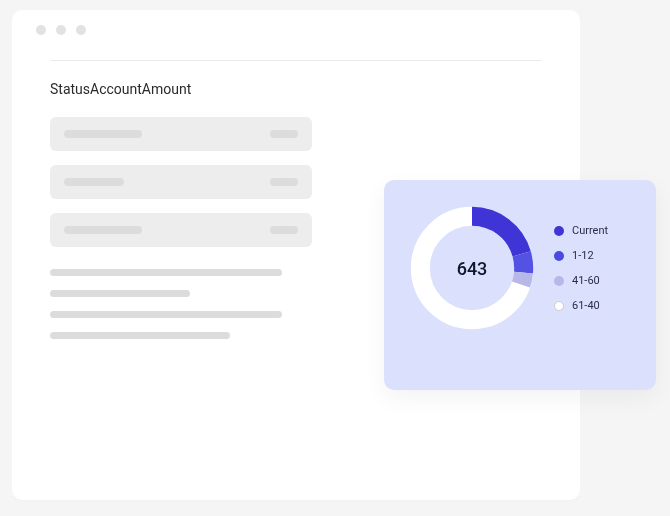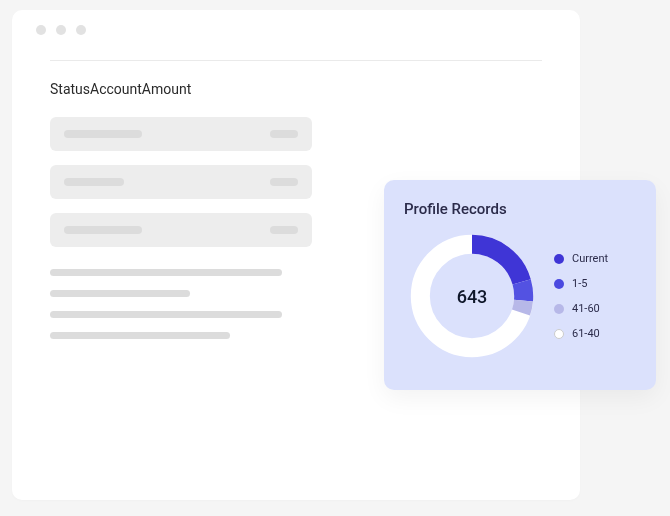--- a/index.html
+++ b/index.html
@@ -180,21 +180,20 @@
     <div class="lines">
       <div class="line" style="width:232px"></div>
       <div class="line" style="width:140px"></div>
       <div class="line" style="width:232px"></div>
       <div class="line" style="width:180px"></div>
     </div>
   </div>
 </div>
 
 <div class="overlay-card">
-  <div class="overlay-title">Profile Records</div>
   <div class="chart-area">
     <div class="donut-wrap">
       <svg viewBox="0 0 100 100">
 
         <circle cx="50" cy="50" r="38" fill="none" stroke="#ffffff" stroke-width="14"></circle>
 
         <circle cx="50" cy="50" r="38" fill="none" stroke="#3f35d6" stroke-width="14" stroke-dasharray="107 238" stroke-dashoffset="58" transform="rotate(-90 50 50)"></circle>
 
         <circle cx="50" cy="50" r="38" fill="none" stroke="#4a49e0" stroke-width="14" stroke-dasharray="14 238" stroke-dashoffset="-49" transform="rotate(-90 50 50)" opacity="0.95"></circle>
 
@@ -202,21 +201,21 @@
       </svg>
       <div class="donut-center">643</div>
     </div>
     <div class="legend">
       <div class="legend-item">
         <span class="swatch" style="background:#3f35d6;"></span>
         <span>Current</span>
       </div>
       <div class="legend-item">
         <span class="swatch" style="background:#4a49e0;"></span>
-        <span>1-5</span>
+        <span>1-12</span>
       </div>
       <div class="legend-item">
         <span class="swatch" style="background:#b7b8e8;"></span>
         <span>41-60</span>
       </div>
       <div class="legend-item">
         <span class="swatch" style="background:#ffffff;border:1px solid #ccc;"></span>
         <span>61-40</span>
       </div>
     </div>

